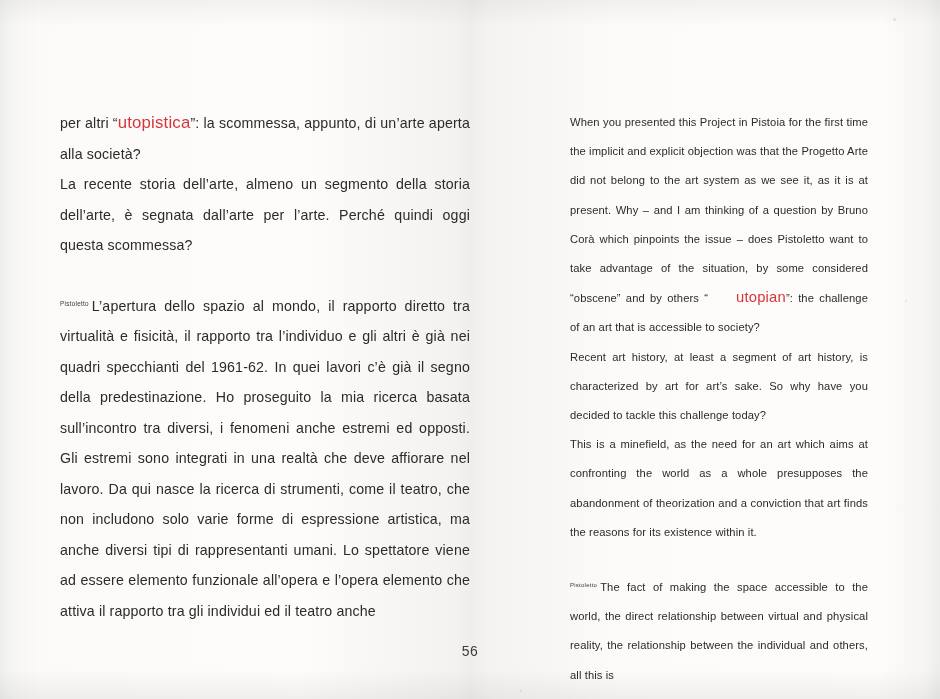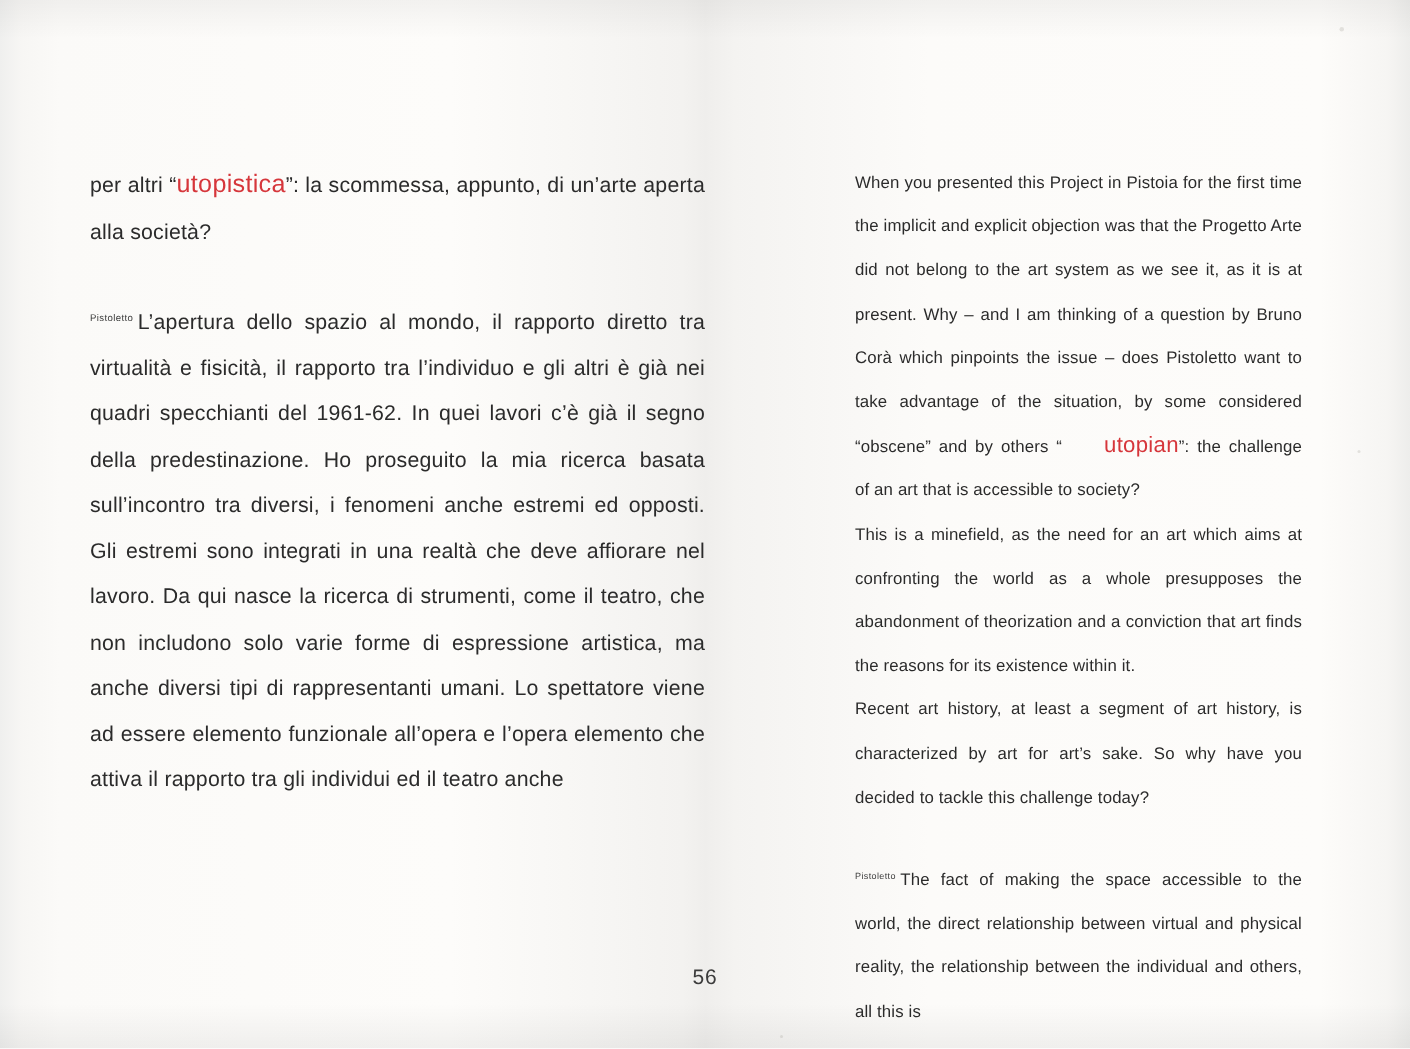--- a/index.html
+++ b/index.html
@@ -134,33 +134,34 @@
 
   <div class="speck" style="left:893px; top:18px; width:3px; height:3px;"></div>
   <div class="speck" style="left:905px; top:300px; width:2px; height:2px;"></div>
   <div class="speck" style="left:520px; top:690px; width:2px; height:2px;"></div>
 
   <div class="column col-left">
 
     <p class="para"><span>per altri “</span><span class="accent">utopistica</span><span>”: la scommessa, appunto, di un’arte aperta alla società?</span></p>
 
 
+    <p class="para">La recente storia dell’arte, almeno un segmento della storia dell’arte, è segnata dall’arte per l’arte. Perché quindi oggi questa scommessa?</p>
 
     <div class="gap"></div>
 
     <p class="para"><span class="speaker">Pistoletto</span><span>L’apertura dello spazio al mondo, il rapporto diretto tra virtualità e fisicità, il rapporto tra l’individuo e gli altri è già nei quadri specchianti del 1961-62. In quei lavori c’è già il segno della predestinazione. Ho proseguito la mia ricerca basata sull’incontro tra diversi, i fenomeni anche estremi ed opposti. Gli estremi sono integrati in una realtà che deve affiorare nel lavoro. Da qui nasce la ricerca di strumenti, come il teatro, che non includono solo varie forme di espressione artistica, ma anche diversi tipi di rappresentanti umani. Lo spettatore viene ad essere elemento funzionale all’opera e l’opera elemento che attiva il rapporto tra gli individui ed il teatro anche</span></p>
   </div>
 
   <div class="column col-right">
 
     <p class="para"><span>When you presented this Project in Pistoia for the first time the implicit and explicit objection was that the Progetto Arte did not belong to the art system as we see it, as it is at present. Why – and I am thinking of a question by Bruno Corà which pinpoints the issue – does Pistoletto want to take advantage of the situation, by some considered “obscene” and by others “</span><span class="accent">utopian</span><span>”: the challenge of an art that is accessible to society?</span></p>
 
+    <p class="para">Recent art history, at least a segment of art history, is characterized by art for art’s sake. So why have you decided to tackle this challenge today?</p>
+
     <p class="para">This is a minefield, as the need for an art which aims at confronting the world as a whole presupposes the abandonment of theorization and a conviction that art finds the reasons for its existence within it.</p>
-
-    <p class="para">Recent art history, at least a segment of art history, is characterized by art for art’s sake. So why have you decided to tackle this challenge today?</p>
 
     <div class="gap-sm"></div>
 
     <p class="para"><span class="speaker">Pistoletto</span><span>The fact of making the space accessible to the world, the direct relationship between virtual and physical reality, the relationship between the individual and others, all this is</span></p>
   </div>
 
   <div class="folio">56</div>
 </div>
 
 </body></html>

